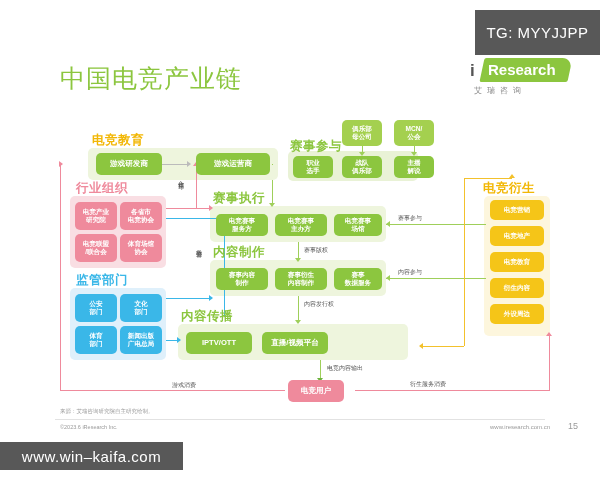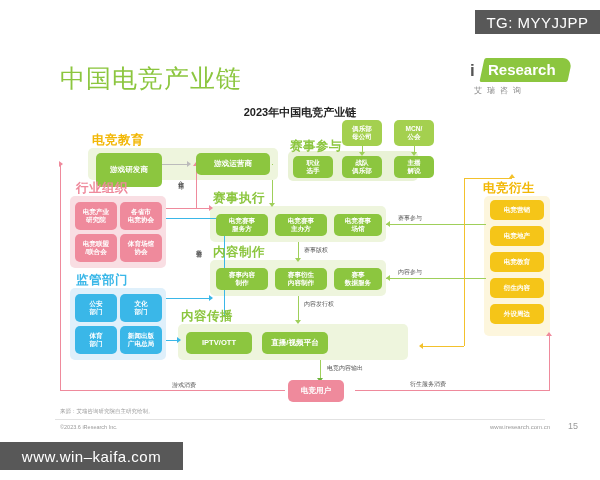--- a/index.html
+++ b/index.html
@@ -6,21 +6,21 @@
   body{
     width:600px;height:480px;overflow:hidden;background:#ffffff;
     font-family:"Liberation Sans","DejaVu Sans",sans-serif;
     position:relative;
   }
   .slide{position:absolute;inset:0;background:#fff;}
 
   
   .wm{position:absolute;background:#585858;color:#fff;font-size:15px;
       letter-spacing:.5px;display:flex;align-items:center;justify-content:center;}
-  .wm-tg{right:0;top:10px;width:125px;height:24px;}
+  .wm-tg{right:0;top:10px;width:125px;height:45px;}
   .wm-site{left:0;bottom:10px;width:183px;height:28px;font-size:15px;text-align:right;}
 
   
   .page-title{position:absolute;left:60px;top:62px;font-size:25px;color:#8cc63f;
      letter-spacing:1px;font-weight:400;}
   .logo{position:absolute;right:30px;top:58px;width:110px;height:42px;}
   .logo .mark{position:relative;width:110px;height:25px;}
   .logo .swoosh{position:absolute;left:22px;top:0;width:88px;height:24px;
      background:#8cc63f;transform:skewX(-12deg);border-radius:2px 10px 2px 2px;}
   .logo .rtext{position:absolute;left:28px;top:3px;color:#fff;font-size:15px;font-weight:bold;}
@@ -98,21 +98,20 @@
 
   <div class="logo">
     <div class="mark">
       <div class="swoosh"></div>
       <div class="itext">i</div>
       <div class="rtext">Research</div>
     </div>
     <div class="sub">艾瑞咨询</div>
   </div>
 
-  <div class="chart-title">2023年中国电竞产业链</div>
 
   <div class="canvas">
 
     <div class="grp g-light" style="left:88px;top:30px;width:190px;height:32px;"></div>
     <div class="grp p-light" style="left:70px;top:78px;width:96px;height:72px;"></div>
     <div class="grp b-light" style="left:70px;top:170px;width:96px;height:72px;"></div>
     <div class="grp g-mid" style="left:288px;top:33px;width:130px;height:30px;"></div>
     <div class="grp g-light" style="left:210px;top:88px;width:176px;height:36px;"></div>
     <div class="grp g-light" style="left:210px;top:142px;width:176px;height:36px;"></div>
     <div class="grp g-light" style="left:178px;top:206px;width:230px;height:36px;"></div>
@@ -176,21 +175,21 @@
 
     <div class="grp-label lbl-yellow" style="left:92px;top:14px;">电竞教育</div>
     <div class="grp-label lbl-pink" style="left:76px;top:62px;">行业组织</div>
     <div class="grp-label lbl-blue" style="left:76px;top:154px;">监管部门</div>
     <div class="grp-label lbl-green" style="left:290px;top:20px;">赛事参与</div>
     <div class="grp-label lbl-green" style="left:213px;top:72px;">赛事执行</div>
     <div class="grp-label lbl-green" style="left:213px;top:126px;">内容制作</div>
     <div class="grp-label lbl-green" style="left:181px;top:190px;">内容传播</div>
     <div class="grp-label lbl-yellow" style="left:483px;top:62px;">电竞衍生</div>
 
-    <div class="node g-node big" style="left:96px;top:35px;width:66px;height:34px;">游戏研发商</div>
+    <div class="node g-node big" style="left:96px;top:35px;width:66px;height:22px;">游戏研发商</div>
     <div class="node g-node big" style="left:196px;top:35px;width:74px;height:22px;text-align:center;">游戏运营商</div>
 
     <div class="node p-node" style="left:75px;top:84px;width:42px;height:28px;">电竞产业<br>研究院</div>
     <div class="node p-node" style="left:120px;top:84px;width:42px;height:28px;">各省市<br>电竞协会</div>
     <div class="node p-node" style="left:75px;top:116px;width:42px;height:28px;">电竞联盟<br>/联合会</div>
     <div class="node p-node" style="left:120px;top:116px;width:42px;height:28px;">体育场馆<br>协会</div>
 
     <div class="node b-node" style="left:75px;top:176px;width:42px;height:28px;">公安<br>部门</div>
     <div class="node b-node" style="left:120px;top:176px;width:42px;height:28px;">文化<br>部门</div>
     <div class="node b-node" style="left:75px;top:208px;width:42px;height:28px;">体育<br>部门</div>

